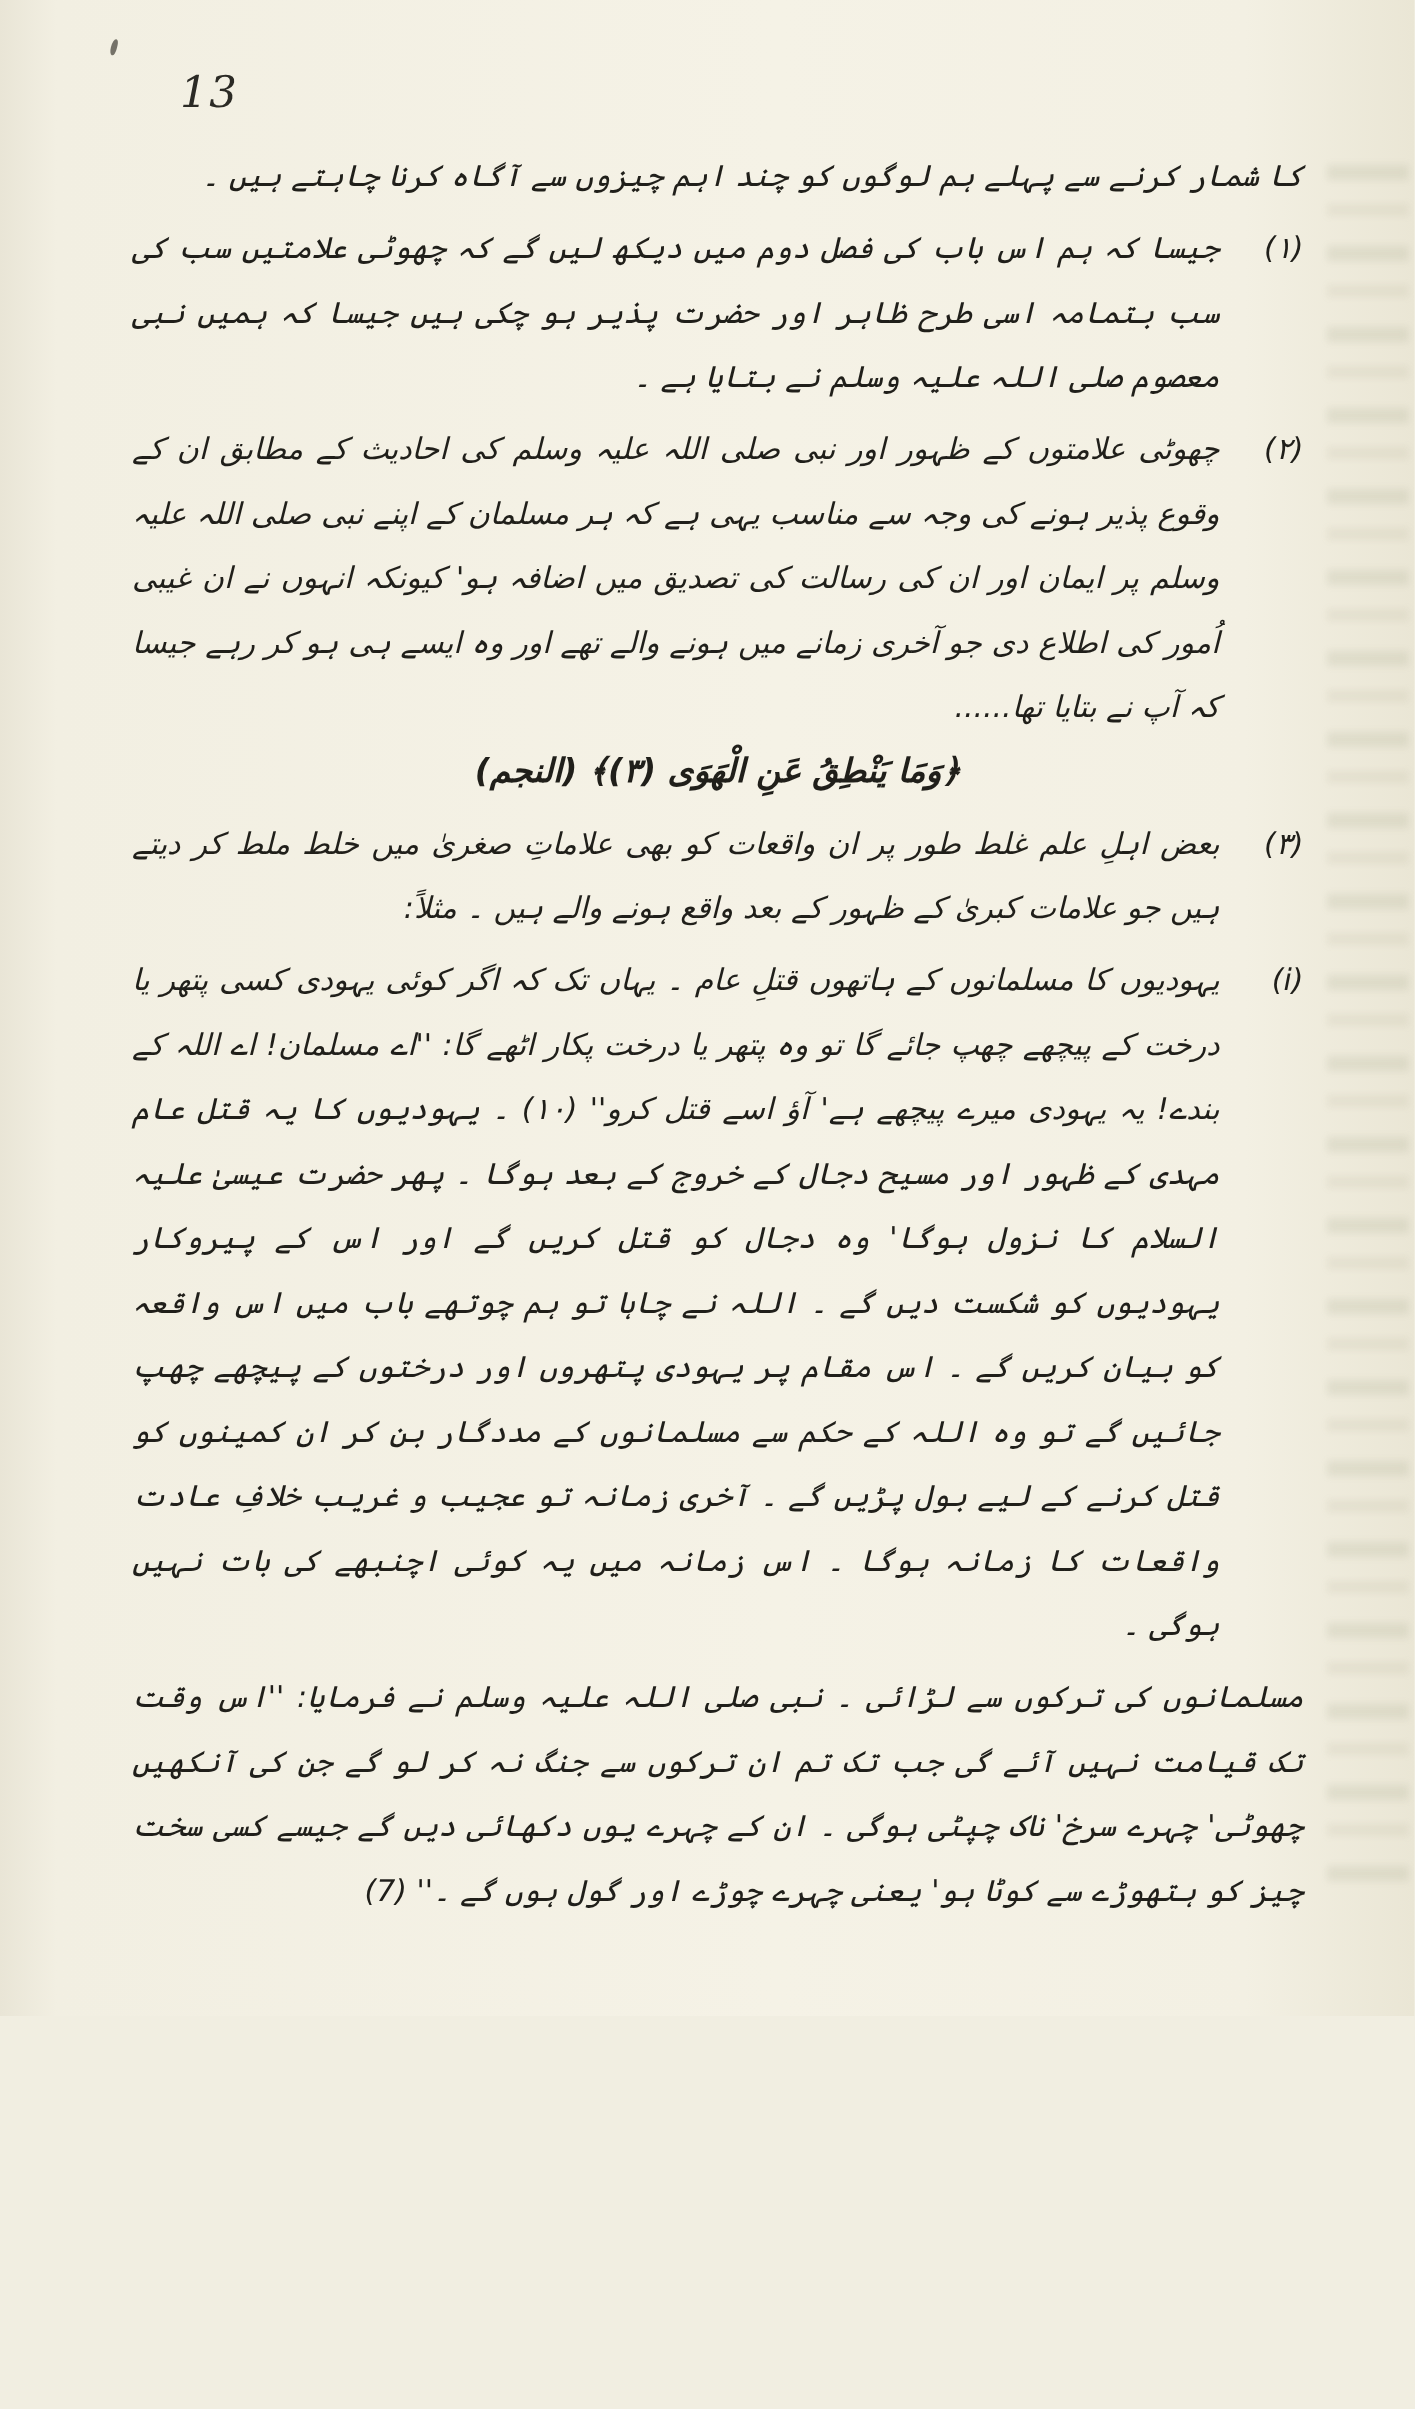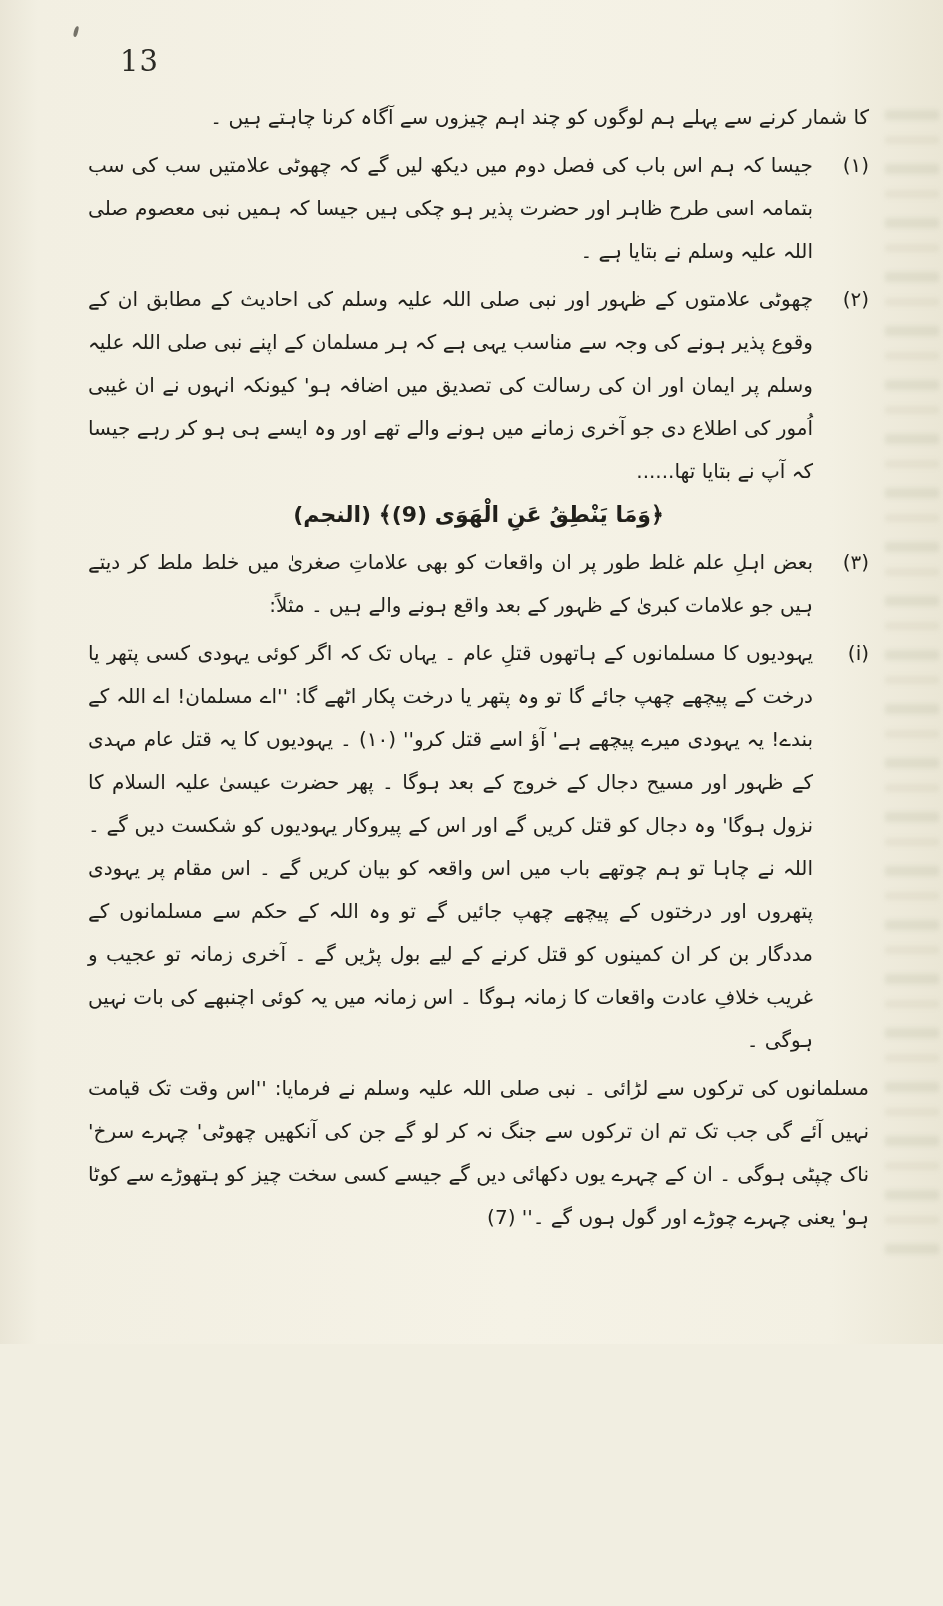--- a/index.html
+++ b/index.html
@@ -8,20 +8,21 @@
     background: #f1eee1;
   }
   .scan {
     position: relative;
     width: 943px;
     height: 1344px;
     overflow: hidden;
     background: linear-gradient(90deg, #e9e5d6 0%, #f2efe2 4%, #f5f2e6 55%, #f3f0e3 88%, #eae6d5 100%);
     font-family: "DejaVu Sans", sans-serif;
     color: #201f1a;
+    font-style: italic;
   }
   .vignette {
     position: absolute;
     inset: 0;
     pointer-events: none;
     background: radial-gradient(130% 105% at 50% 45%, rgba(0,0,0,0) 72%, rgba(60,55,40,0.09) 100%);
   }
   .showthrough {
     position: absolute;
     top: 110px;
@@ -97,21 +98,21 @@
     <div class="item">
       <span class="marker">(۱)</span>
       <p class="itext">جیسا کہ ہم اس باب کی فصل دوم میں دیکھ لیں گے کہ چھوٹی علامتیں سب کی سب بتمامہ اسی طرح ظاہر اور حضرت پذیر ہو چکی ہیں جیسا کہ ہمیں نبی معصوم صلی اللہ علیہ وسلم نے بتایا ہے ۔</p>
     </div>
 
     <div class="item">
       <span class="marker">(۲)</span>
       <p class="itext">چھوٹی علامتوں کے ظہور اور نبی صلی اللہ علیہ وسلم کی احادیث کے مطابق ان کے وقوع پذیر ہونے کی وجہ سے مناسب یہی ہے کہ ہر مسلمان کے اپنے نبی صلی اللہ علیہ وسلم پر ایمان اور ان کی رسالت کی تصدیق میں اضافہ ہو' کیونکہ انہوں نے ان غیبی اُمور کی اطلاع دی جو آخری زمانے میں ہونے والے تھے اور وہ ایسے ہی ہو کر رہے جیسا کہ آپ نے بتایا تھا......</p>
     </div>
 
-    <p class="verse">﴿وَمَا يَنْطِقُ عَنِ الْهَوَى (9)﴾ (النجم)</p>
+    <p class="verse">﴿وَمَا يَنْطِقُ عَنِ الْهَوَى (٣)﴾ (النجم)</p>
 
     <div class="item">
       <span class="marker">(۳)</span>
       <p class="itext">بعض اہلِ علم غلط طور پر ان واقعات کو بھی علاماتِ صغریٰ میں خلط ملط کر دیتے ہیں جو علامات کبریٰ کے ظہور کے بعد واقع ہونے والے ہیں ۔ مثلاً:</p>
     </div>
 
     <div class="item">
       <span class="marker">(i)</span>
       <p class="itext">یہودیوں کا مسلمانوں کے ہاتھوں قتلِ عام ۔ یہاں تک کہ اگر کوئی یہودی کسی پتھر یا درخت کے پیچھے چھپ جائے گا تو وہ پتھر یا درخت پکار اٹھے گا: ''اے مسلمان! اے اللہ کے بندے! یہ یہودی میرے پیچھے ہے' آؤ اسے قتل کرو'' (۱۰) ۔ یہودیوں کا یہ قتل عام مہدی کے ظہور اور مسیح دجال کے خروج کے بعد ہوگا ۔ پھر حضرت عیسیٰ علیہ السلام کا نزول ہوگا' وہ دجال کو قتل کریں گے اور اس کے پیروکار یہودیوں کو شکست دیں گے ۔ اللہ نے چاہا تو ہم چوتھے باب میں اس واقعہ کو بیان کریں گے ۔ اس مقام پر یہودی پتھروں اور درختوں کے پیچھے چھپ جائیں گے تو وہ اللہ کے حکم سے مسلمانوں کے مددگار بن کر ان کمینوں کو قتل کرنے کے لیے بول پڑیں گے ۔ آخری زمانہ تو عجیب و غریب خلافِ عادت واقعات کا زمانہ ہوگا ۔ اس زمانہ میں یہ کوئی اچنبھے کی بات نہیں ہوگی ۔</p>
     </div>

